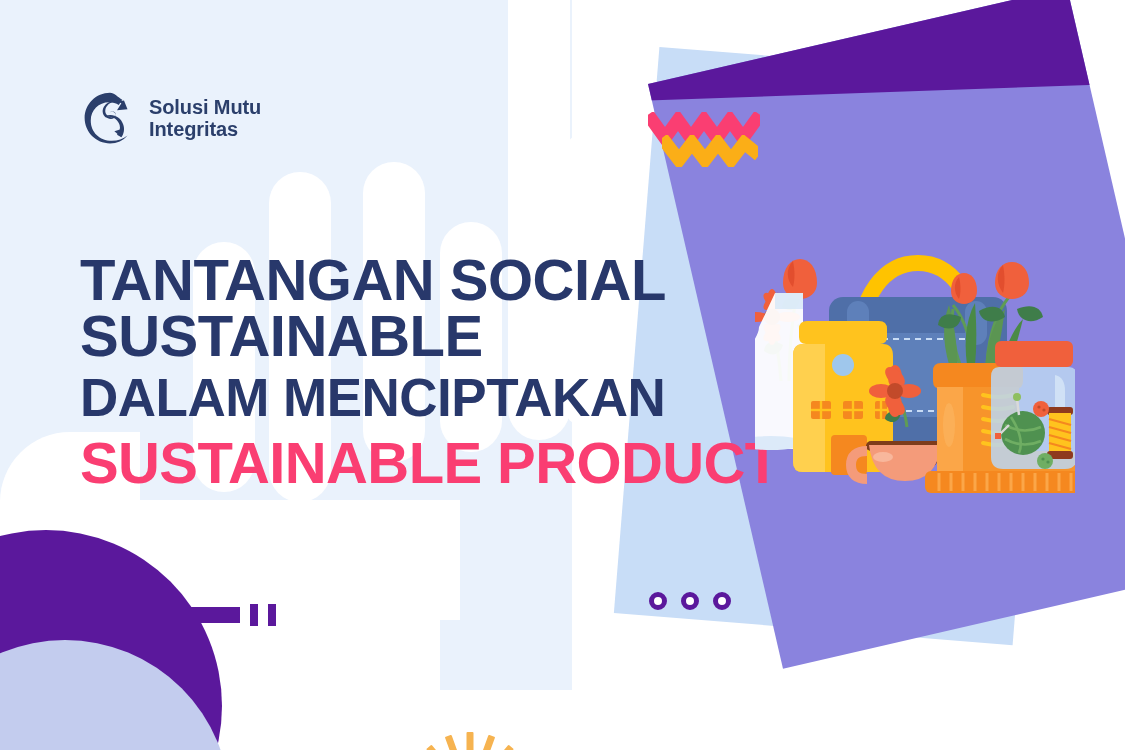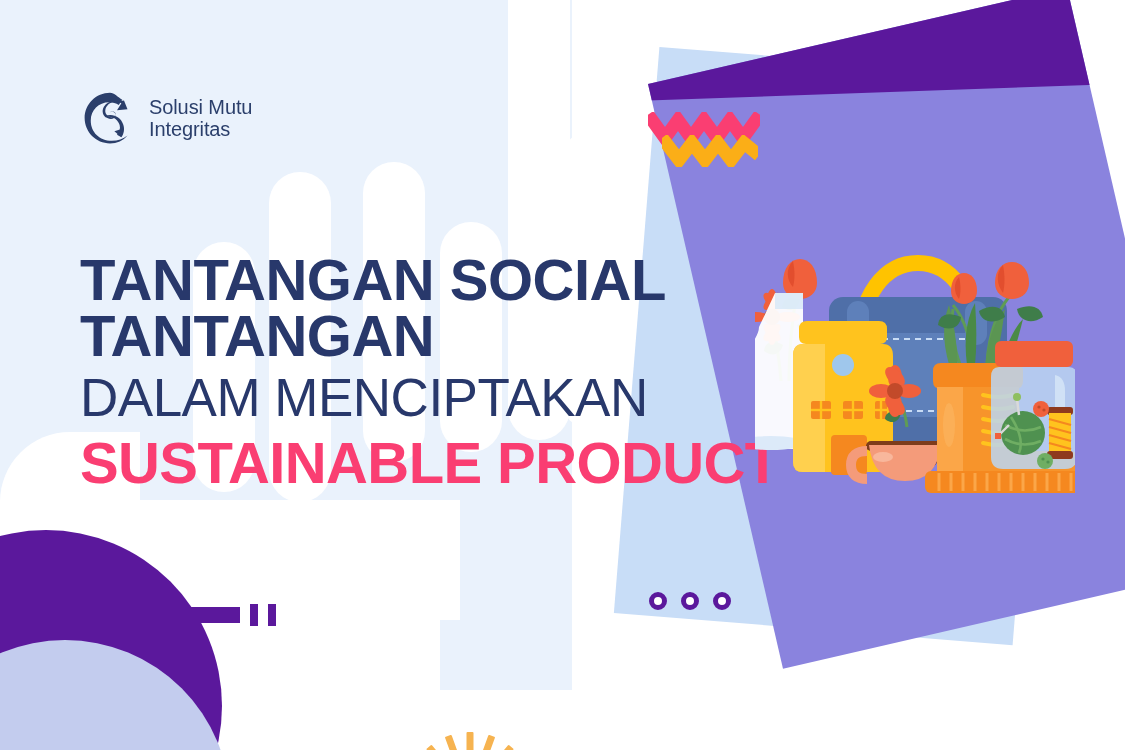--- a/index.html
+++ b/index.html
@@ -74,27 +74,27 @@
   .zig.pink{left:648px;top:112px;}
   .zig.orange{left:662px;top:135px;}
 
   
   .dots{position:absolute;left:649px;top:592px;display:flex;gap:14px;}
   .dot{width:18px;height:18px;border-radius:50%;background:#ffffff;border:5px solid #5B189C;box-sizing:border-box;}
 
   
   .logo{position:absolute;left:82px;top:90px;display:flex;align-items:center;gap:11px;}
   .logo-mark{width:56px;height:56px;flex:0 0 auto;}
-  .logo-text{font-weight:normal;font-size:20px;line-height:1.12;color:#2B3F6B;letter-spacing:-0.1px;}
+  .logo-text{font-weight:bold;font-size:20px;line-height:1.12;color:#2B3F6B;letter-spacing:-0.1px;}
 
   
   .headline{position:absolute;left:80px;top:252px;width:720px;}
   .h-line{margin:0;letter-spacing:-0.5px;}
   .h-bold{font-size:58px;font-weight:bold;line-height:0.97;color:#28386B;}
-  .h-light{font-size:53px;font-weight:400;line-height:1.26;color:#28386B;}
+  .h-light{font-size:53px;font-weight:700;line-height:1.26;color:#28386B;}
   .h-pink{font-size:58px;font-weight:bold;line-height:1.12;color:#FA3E72;letter-spacing:-0.6px;}
 
   
   .illus{position:absolute;left:755px;top:205px;width:320px;height:290px;}
   .illus svg{display:block;}
 </style>
 </head>
 <body>
 
 <div class="stage">
@@ -165,21 +165,21 @@
       </svg>
     </span>
     <span class="logo-text">
       <span>Solusi Mutu</span><br>
       <span>Integritas</span>
     </span>
   </div>
 
   <div class="headline">
     <div class="h-line h-bold">TANTANGAN SOCIAL</div>
-    <div class="h-line h-bold">TANTANGAN</div>
+    <div class="h-line h-bold">SUSTAINABLE</div>
     <div class="h-line h-light">DALAM MENCIPTAKAN</div>
     <div class="h-line h-pink">SUSTAINABLE PRODUCT</div>
   </div>
 
   <div class="illus">
     <svg viewBox="0 0 320 290" width="320" height="290">
 
       <path d="M103 152 C103 86 132 58 163 58 C194 58 222 86 222 152" fill="none" stroke="#FFC300" stroke-width="16" stroke-linecap="round"></path>
 
       <path d="M88 92 h150 a14 14 0 0 1 14 14 v120 a14 14 0 0 1 -14 14 h-150 a14 14 0 0 1 -14 -14 v-120 a14 14 0 0 1 14 -14 Z" fill="#4F6FA8"></path>

